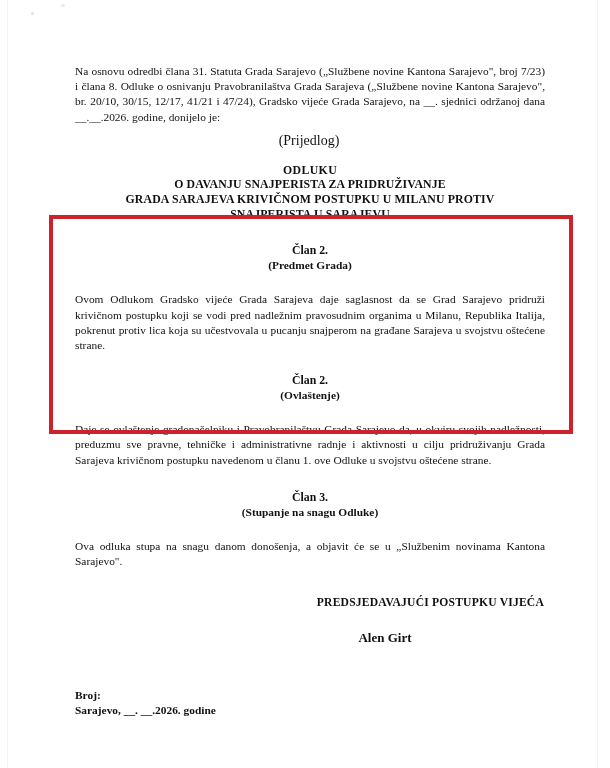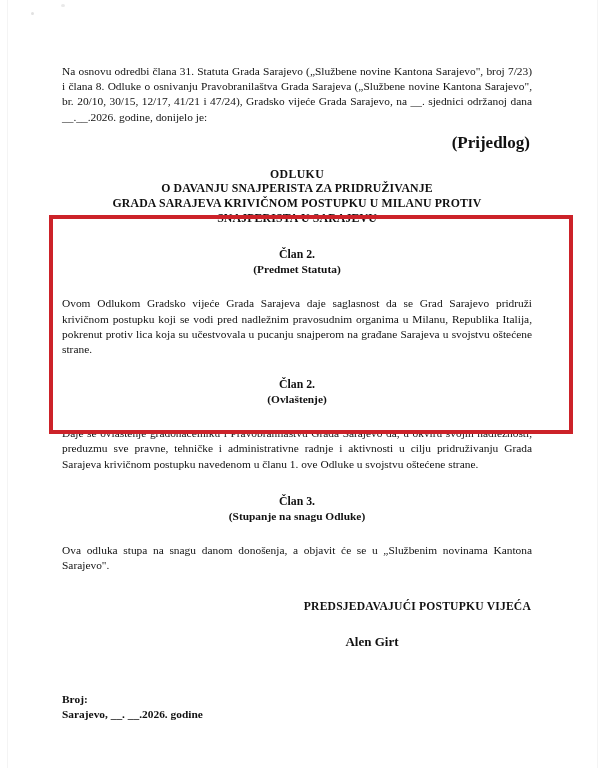--- a/index.html
+++ b/index.html
@@ -32,40 +32,40 @@
     position: absolute;
     background: #c9c9c9;
     border-radius: 50%;
     opacity: .55;
   }
   .speckle-a { left: 24px;  top: 12px; width: 3px; height: 3px; }
   .speckle-b { left: 54px;  top: 4px;  width: 4px; height: 3px; opacity:.4; }
 
   .doc-body {
     position: absolute;
-    left: 55px;
+    left: 68px;
     top: 0;
     width: 470px;
   }
 
   .intro-par {
     margin: 0;
     padding-top: 64px;
     font-size: 11.4px;
     line-height: 15.2px;
     text-align: justify;
     text-justify: inter-word;
     hyphens: none;
   }
 
   .prijedlog {
     margin: 8px 0 0 0;
-    font-size: 17px;
-    font-weight: bold;
-    text-align: right;
+    font-size: 14px;
+    font-weight: normal;
+    text-align: center;
     padding-right: 2px;
   }
 
   .title-block {
     margin: 14px 0 0 0;
     text-align: center;
     font-weight: bold;
     font-size: 11.8px;
     line-height: 14.6px;
     letter-spacing: .15px;
@@ -154,21 +154,21 @@
 
     <div class="title-block">
       <span class="t-line t-line-1">ODLUKU</span>
       <span class="t-line">O DAVANJU SNAJPERISTA ZA PRIDRUŽIVANJE</span>
       <span class="t-line">GRADA SARAJEVA KRIVIČNOM POSTUPKU U MILANU PROTIV</span>
       <span class="t-line">SNAJPERISTA U SARAJEVU</span>
     </div>
 
     <div class="article article-sp-1">
       <span class="art-num">Član 2.</span>
-      <span class="art-sub">(Predmet Statuta)</span>
+      <span class="art-sub">(Predmet Grada)</span>
       <p class="art-text">Ovom Odlukom Gradsko vijeće Grada Sarajeva daje saglasnost da se Grad Sarajevo pridruži krivičnom postupku koji se vodi pred nadležnim pravosudnim organima u Milanu, Republika Italija, pokrenut protiv lica koja su učestvovala u pucanju snajperom na građane Sarajeva u svojstvu oštećene strane.</p>
     </div>
 
     <div class="article article-sp-2">
       <span class="art-num">Član 2.</span>
       <span class="art-sub">(Ovlaštenje)</span>
       <p class="art-text">Daje se ovlaštenje gradonačelniku i Pravobranilaštvu Grada Sarajevo da, u okviru svojih nadležnosti, preduzmu sve pravne, tehničke i administrativne radnje i aktivnosti u cilju pridruživanju Grada Sarajeva krivičnom postupku navedenom u članu 1. ove Odluke u svojstvu oštećene strane.</p>
     </div>
 
     <div class="article article-sp-3">

